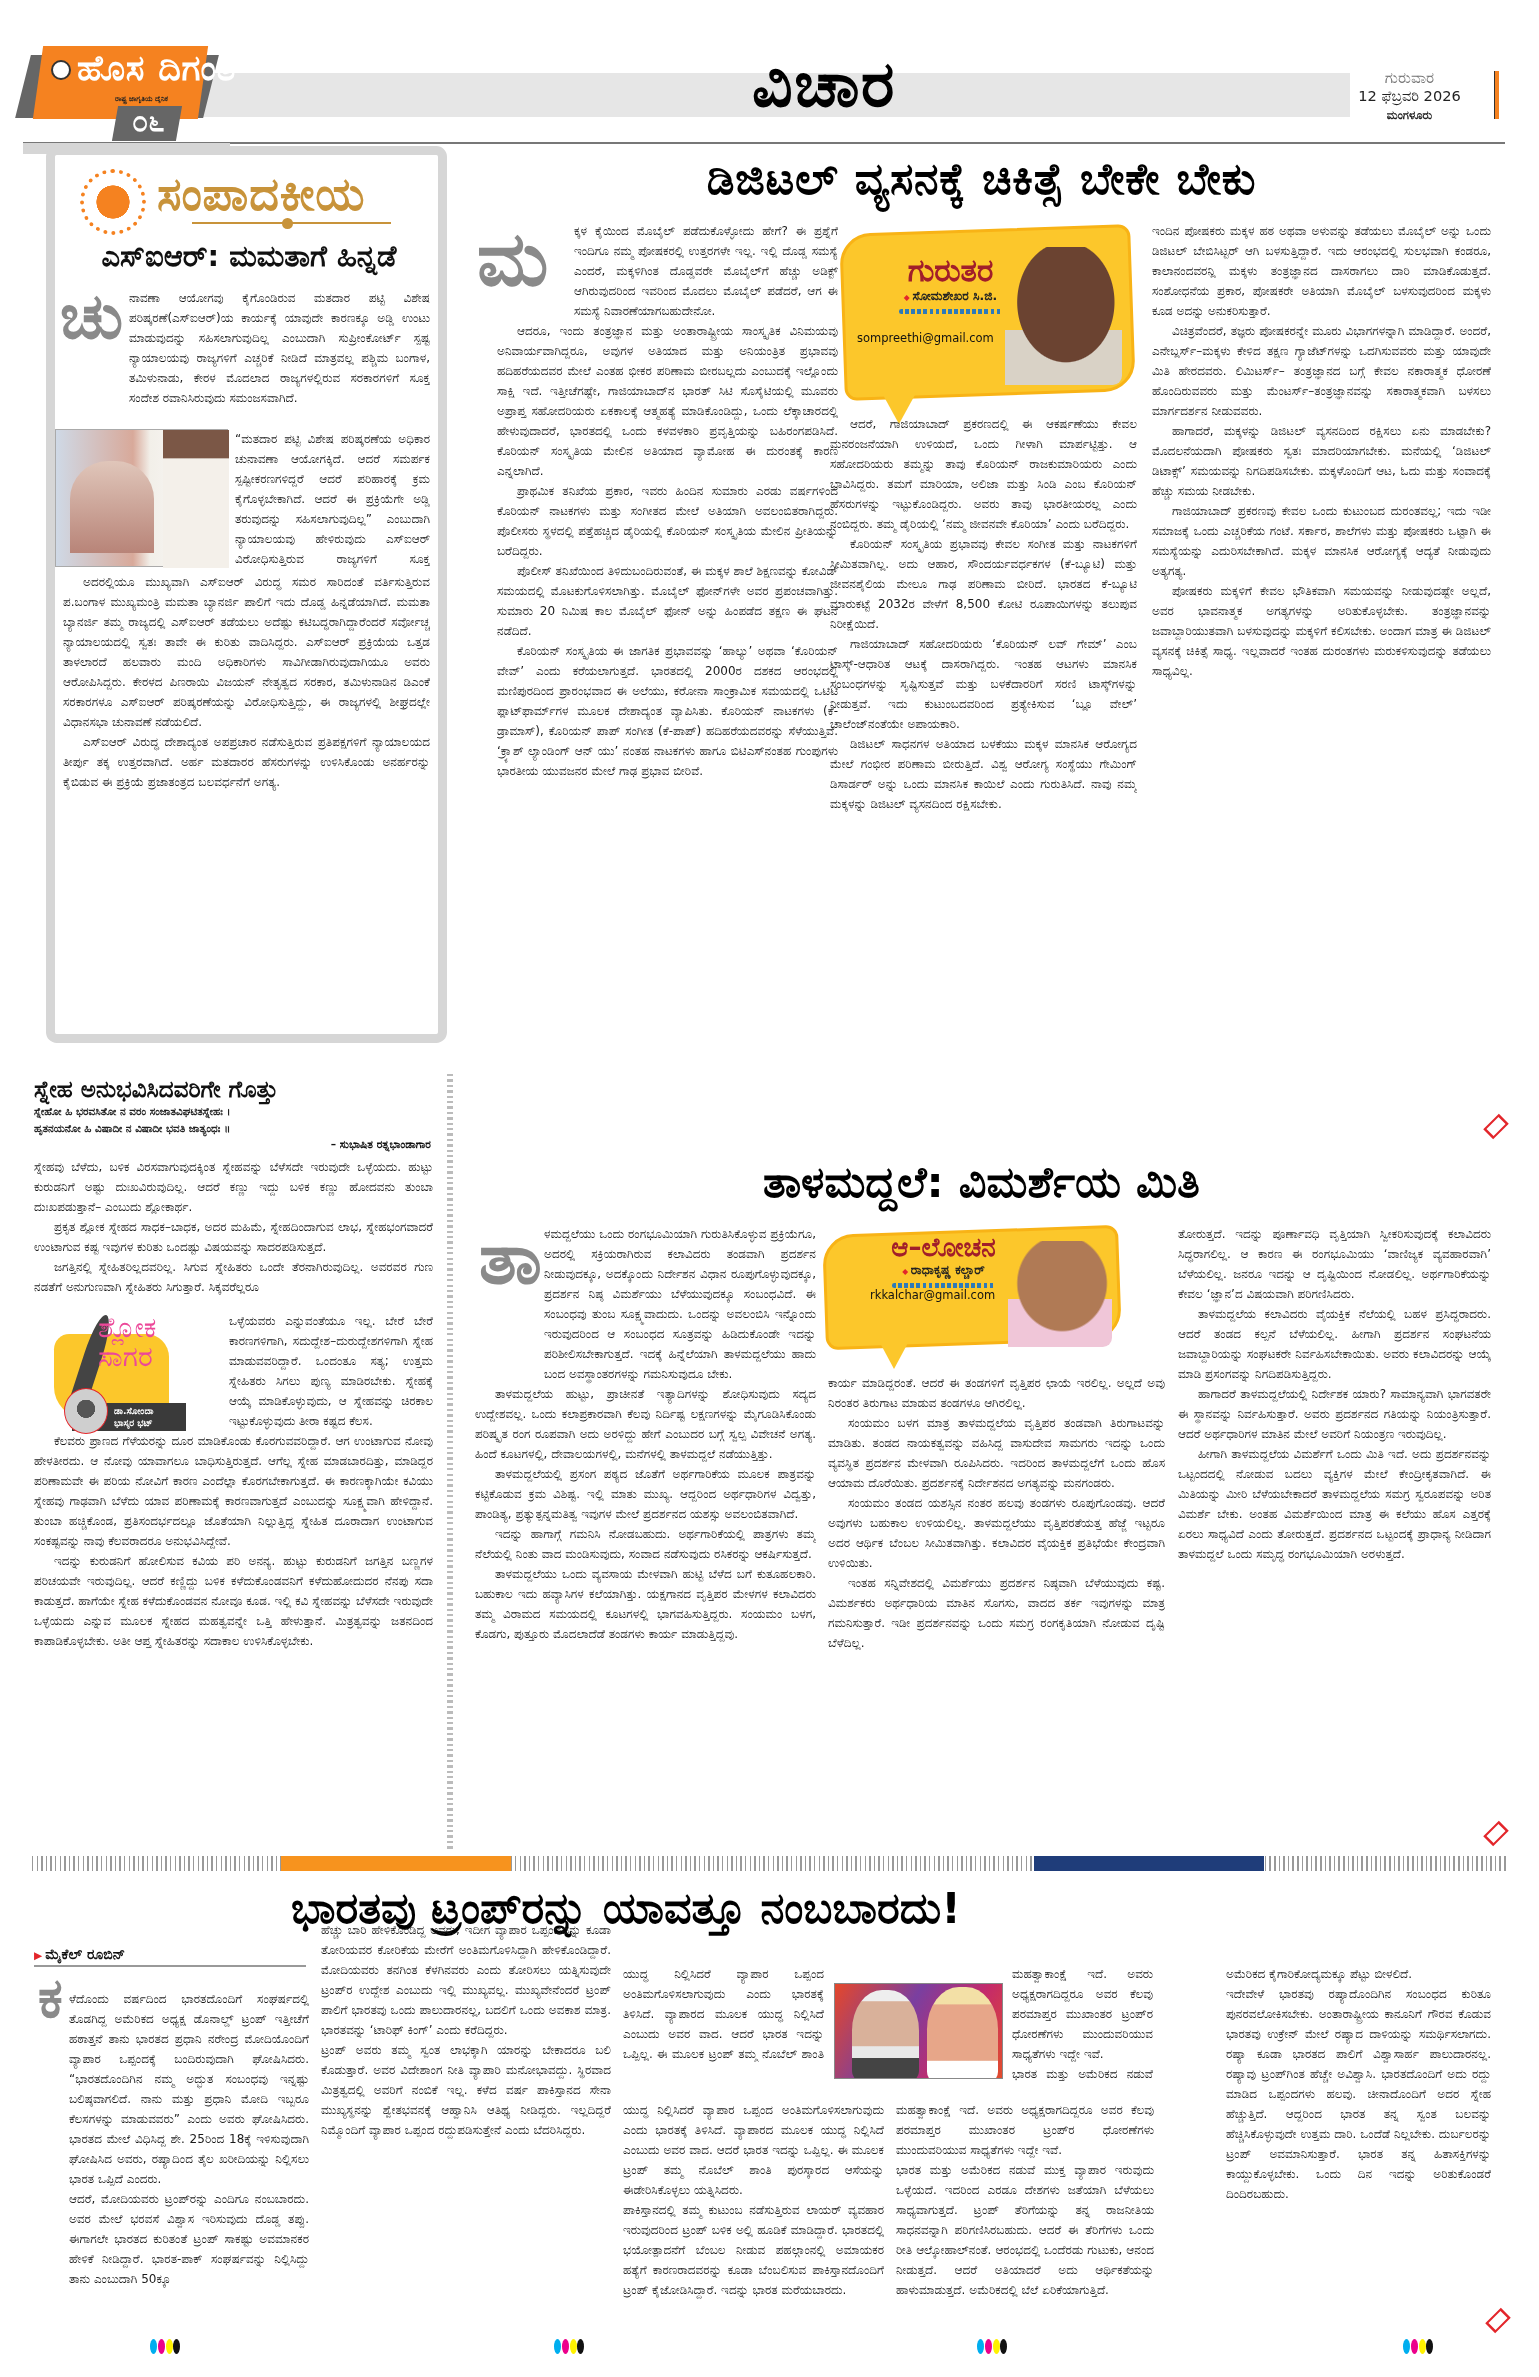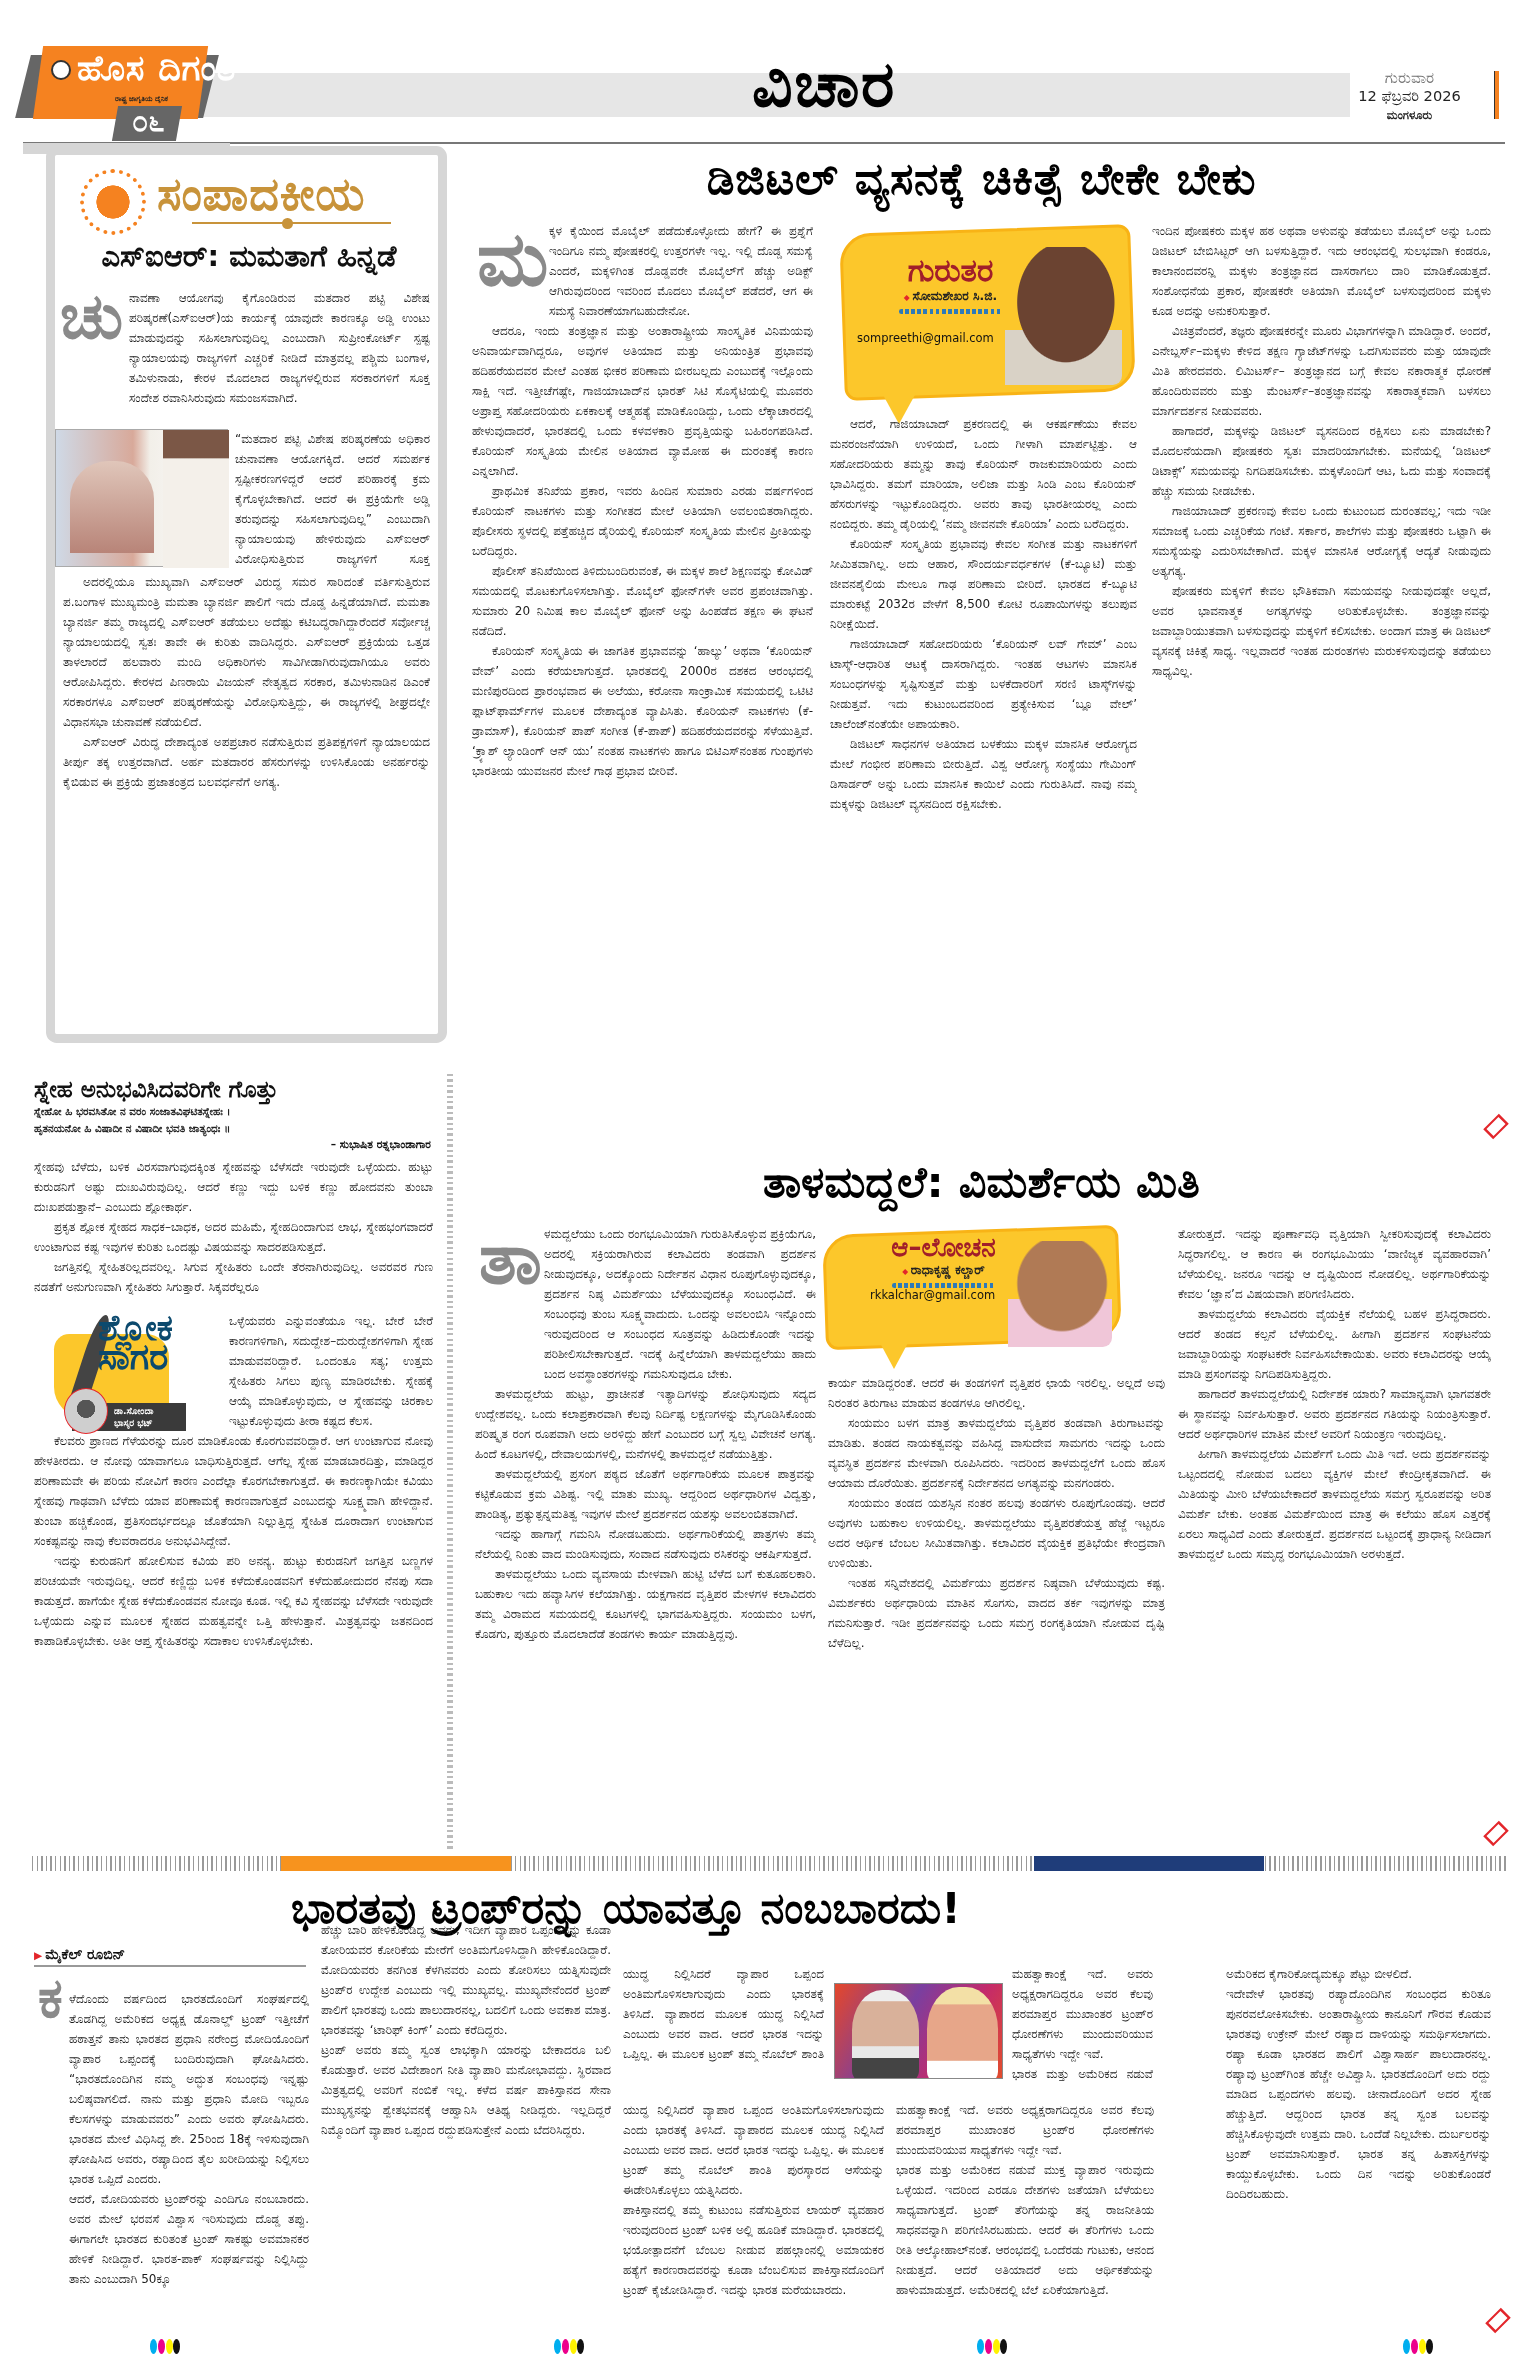--- a/index.html
+++ b/index.html
@@ -58,21 +58,21 @@
 .portrait{border-radius:0 0 9.2px 0;overflow:hidden}
 .portrait1{left:1005px;top:247px;width:117px;height:138px;background:radial-gradient(ellipse 42% 44% at 52% 40%,#6b4331 0 98%,transparent 100%),linear-gradient(#fcc72b 0 60%,#d9d2c6 60%)}
 .end-mark{width:14px;height:17px;border:2.3px solid #e3262b;transform:rotate(45deg) scaleY(1.3)}
 
 
 .sk-headline{left:34px;top:1076px;font-size:23px;font-weight:bold;color:#111}
 .sk-shloka{left:34px;top:1103px;width:399px;font-size:10.4px;font-weight:bold;line-height:17px;color:#222}
 .sk-source{left:153px;top:1138px;width:278px;text-align:right;font-size:10.7px;font-weight:bold}
 .sk-logo-yellow{left:54px;top:1334px;width:115px;height:84px;background:#fcc72b;border-radius:15.3px 23px 7.7px 31px}
 .sk-logo-feather{left:84px;top:1313px;width:18.4px;height:86px;background:#444;border-radius:50% 50% 0 0;transform:rotate(18deg)}
-.sk-logo-title{left:98px;top:1313px;font-size:36px;font-weight:700;color:#0c4a6e;line-height:29px}
+.sk-logo-title{left:98px;top:1313px;font-size:28px;font-weight:400;color:#ec4899;line-height:29px}
 .sk-logo-bar{left:72px;top:1403px;width:114px;height:28px;background:#3a3a3a}
 .sk-logo-avatar{left:64px;top:1388px;width:44px;height:46px;border-radius:50%;border:1.5px solid #e3262b;background:radial-gradient(circle at 50% 45%,#555 0 28%,#cfcfcf 29%)}
 .sk-logo-name{left:114px;top:1405px;font-size:9.2px;font-weight:bold;color:#fff;line-height:11.5px}
 
 
 .a2-headline{left:460px;top:1157px;width:1043px;text-align:center;font-size:43px;font-weight:900;color:#000}
 .a2-drop{left:479px;top:1223px;font-size:71px;line-height:71px}
 .bubble2{left:824px;top:1230px;width:296px;height:115px;background:#fcc72b;border:3.1px solid #f8b316;border-radius:31px 12.3px 31px 12.3px;transform:rotate(-2deg)}
 .bubble2-tail{left:879px;top:1341px;width:0;height:0;border-left:15.3px solid transparent;border-right:15.3px solid transparent;border-top:28px solid #fcc72b}
 .portrait2{left:1008px;top:1241px;width:104px;height:106px;background:radial-gradient(ellipse 44% 46% at 52% 40%,#b07a55 0 96%,transparent 100%),linear-gradient(#fcc72b 0 55%,#f0c6d8 55%)}
@@ -167,21 +167,21 @@
 </div>
 <div class="col txt" style="left:34px;top:1431px;width:399px;height:399px">
   <p>ಕೆಲವರು ಪ್ರಾಣದ ಗೆಳೆಯರನ್ನು ದೂರ ಮಾಡಿಕೊಂಡು ಕೊರಗುವವರಿದ್ದಾರೆ. ಆಗ ಉಂಟಾಗುವ ನೋವು ಹೇಳತೀರದು. ಆ ನೋವು ಯಾವಾಗಲೂ ಬಾಧಿಸುತ್ತಿರುತ್ತದೆ. ಆಗೆಲ್ಲ ಸ್ನೇಹ ಮಾಡಬಾರದಿತ್ತು, ಮಾಡಿದ್ದರ ಪರಿಣಾಮವೇ ಈ ಪರಿಯ ನೋವಿಗೆ ಕಾರಣ ಎಂದೆಲ್ಲಾ ಕೊರಗಬೇಕಾಗುತ್ತದೆ. ಈ ಕಾರಣಕ್ಕಾಗಿಯೇ ಕವಿಯು ಸ್ನೇಹವು ಗಾಢವಾಗಿ ಬೆಳೆದು ಯಾವ ಪರಿಣಾಮಕ್ಕೆ ಕಾರಣವಾಗುತ್ತದೆ ಎಂಬುದನ್ನು ಸೂಕ್ಷ್ಮವಾಗಿ ಹೇಳಿದ್ದಾನೆ. ತುಂಬಾ ಹಚ್ಚಿಕೊಂಡ, ಪ್ರತಿಸಂದರ್ಭದಲ್ಲೂ ಜೊತೆಯಾಗಿ ನಿಲ್ಲುತ್ತಿದ್ದ ಸ್ನೇಹಿತ ದೂರಾದಾಗ ಉಂಟಾಗುವ ಸಂಕಷ್ಟವನ್ನು ನಾವು ಕೆಲವರಾದರೂ ಅನುಭವಿಸಿದ್ದೇವೆ.</p>
   <p>ಇದನ್ನು ಕುರುಡನಿಗೆ ಹೋಲಿಸುವ ಕವಿಯ ಪರಿ ಅನನ್ಯ. ಹುಟ್ಟು ಕುರುಡನಿಗೆ ಜಗತ್ತಿನ ಬಣ್ಣಗಳ ಪರಿಚಯವೇ ಇರುವುದಿಲ್ಲ. ಆದರೆ ಕಣ್ಣಿದ್ದು ಬಳಿಕ ಕಳೆದುಕೊಂಡವನಿಗೆ ಕಳೆದುಹೋದುದರ ನೆನಪು ಸದಾ ಕಾಡುತ್ತದೆ. ಹಾಗೆಯೇ ಸ್ನೇಹ ಕಳೆದುಕೊಂಡವನ ನೋವೂ ಕೂಡ. ಇಲ್ಲಿ ಕವಿ ಸ್ನೇಹವನ್ನು ಬೆಳೆಸದೇ ಇರುವುದೇ ಒಳ್ಳೆಯದು ಎನ್ನುವ ಮೂಲಕ ಸ್ನೇಹದ ಮಹತ್ವವನ್ನೇ ಒತ್ತಿ ಹೇಳುತ್ತಾನೆ. ಮಿತ್ರತ್ವವನ್ನು ಜತನದಿಂದ ಕಾಪಾಡಿಕೊಳ್ಳಬೇಕು. ಅತೀ ಆಪ್ತ ಸ್ನೇಹಿತರನ್ನು ಸದಾಕಾಲ ಉಳಿಸಿಕೊಳ್ಳಬೇಕು.</p>
 </div>
 
 <div class="abs dash-v" style="left:447px;top:1074px;height:775px"></div>
 
 <div class="abs a1-headline">ಡಿಜಿಟಲ್ ವ್ಯಸನಕ್ಕೆ ಚಿಕಿತ್ಸೆ ಬೇಕೇ ಬೇಕು</div>
 <div class="abs dropcap a1-drop">ಮ</div>
-<div class="col txt" style="left:472px;top:221px;width:341px;height:905px">
+<div class="col txt" style="left:497px;top:221px;width:341px;height:905px">
   <p class="noind" style="padding-left:77px">ಕ್ಕಳ ಕೈಯಿಂದ ಮೊಬೈಲ್ ಪಡೆದುಕೊಳ್ಳೋದು ಹೇಗೆ? ಈ ಪ್ರಶ್ನೆಗೆ ಇಂದಿಗೂ ನಮ್ಮ ಪೋಷಕರಲ್ಲಿ ಉತ್ತರಗಳೇ ಇಲ್ಲ. ಇಲ್ಲಿ ದೊಡ್ಡ ಸಮಸ್ಯೆ ಎಂದರೆ, ಮಕ್ಕಳಿಗಿಂತ ದೊಡ್ಡವರೇ ಮೊಬೈಲ್‌ಗೆ ಹೆಚ್ಚು ಅಡಿಕ್ಟ್ ಆಗಿರುವುದರಿಂದ ಇವರಿಂದ ಮೊದಲು ಮೊಬೈಲ್ ಪಡೆದರೆ, ಆಗ ಈ ಸಮಸ್ಯೆ ನಿವಾರಣೆಯಾಗಬಹುದೇನೋ.</p>
   <p>ಆದರೂ, ಇಂದು ತಂತ್ರಜ್ಞಾನ ಮತ್ತು ಅಂತಾರಾಷ್ಟ್ರೀಯ ಸಾಂಸ್ಕೃತಿಕ ವಿನಿಮಯವು ಅನಿವಾರ್ಯವಾಗಿದ್ದರೂ, ಅವುಗಳ ಅತಿಯಾದ ಮತ್ತು ಅನಿಯಂತ್ರಿತ ಪ್ರಭಾವವು ಹದಿಹರೆಯದವರ ಮೇಲೆ ಎಂತಹ ಭೀಕರ ಪರಿಣಾಮ ಬೀರಬಲ್ಲದು ಎಂಬುದಕ್ಕೆ ಇಲ್ಲೊಂದು ಸಾಕ್ಷಿ ಇದೆ. ಇತ್ತೀಚೆಗಷ್ಟೇ, ಗಾಜಿಯಾಬಾದ್‌ನ ಭಾರತ್ ಸಿಟಿ ಸೊಸೈಟಿಯಲ್ಲಿ ಮೂವರು ಅಪ್ರಾಪ್ತ ಸಹೋದರಿಯರು ಏಕಕಾಲಕ್ಕೆ ಆತ್ಮಹತ್ಯೆ ಮಾಡಿಕೊಂಡಿದ್ದು, ಒಂದು ಲೆಕ್ಕಾಚಾರದಲ್ಲಿ ಹೇಳುವುದಾದರೆ, ಭಾರತದಲ್ಲಿ ಒಂದು ಕಳವಳಕಾರಿ ಪ್ರವೃತ್ತಿಯನ್ನು ಬಹಿರಂಗಪಡಿಸಿದೆ. ಕೊರಿಯನ್ ಸಂಸ್ಕೃತಿಯ ಮೇಲಿನ ಅತಿಯಾದ ವ್ಯಾಮೋಹ ಈ ದುರಂತಕ್ಕೆ ಕಾರಣ ಎನ್ನಲಾಗಿದೆ.</p>
   <p>ಪ್ರಾಥಮಿಕ ತನಿಖೆಯ ಪ್ರಕಾರ, ಇವರು ಹಿಂದಿನ ಸುಮಾರು ಎರಡು ವರ್ಷಗಳಿಂದ ಕೊರಿಯನ್ ನಾಟಕಗಳು ಮತ್ತು ಸಂಗೀತದ ಮೇಲೆ ಅತಿಯಾಗಿ ಅವಲಂಬಿತರಾಗಿದ್ದರು. ಪೊಲೀಸರು ಸ್ಥಳದಲ್ಲಿ ಪತ್ತೆಹಚ್ಚಿದ ಡೈರಿಯಲ್ಲಿ ಕೊರಿಯನ್ ಸಂಸ್ಕೃತಿಯ ಮೇಲಿನ ಪ್ರೀತಿಯನ್ನು ಬರೆದಿದ್ದರು.</p>
   <p>ಪೊಲೀಸ್ ತನಿಖೆಯಿಂದ ತಿಳಿದುಬಂದಿರುವಂತೆ, ಈ ಮಕ್ಕಳ ಶಾಲೆ ಶಿಕ್ಷಣವನ್ನು ಕೋವಿಡ್ ಸಮಯದಲ್ಲಿ ಮೊಟಕುಗೊಳಿಸಲಾಗಿತ್ತು. ಮೊಬೈಲ್ ಫೋನ್‌ಗಳೇ ಅವರ ಪ್ರಪಂಚವಾಗಿತ್ತು. ಸುಮಾರು 20 ನಿಮಿಷ ಕಾಲ ಮೊಬೈಲ್ ಫೋನ್ ಅನ್ನು ಹಿಂಪಡೆದ ತಕ್ಷಣ ಈ ಘಟನೆ ನಡೆದಿದೆ.</p>
   <p>ಕೊರಿಯನ್ ಸಂಸ್ಕೃತಿಯ ಈ ಜಾಗತಿಕ ಪ್ರಭಾವವನ್ನು ‘ಹಾಲ್ಯು’ ಅಥವಾ ‘ಕೊರಿಯನ್ ವೇವ್’ ಎಂದು ಕರೆಯಲಾಗುತ್ತದೆ. ಭಾರತದಲ್ಲಿ 2000ರ ದಶಕದ ಆರಂಭದಲ್ಲಿ ಮಣಿಪುರದಿಂದ ಪ್ರಾರಂಭವಾದ ಈ ಅಲೆಯು, ಕರೋನಾ ಸಾಂಕ್ರಾಮಿಕ ಸಮಯದಲ್ಲಿ ಒಟಿಟಿ ಪ್ಲಾಟ್‌ಫಾರ್ಮ್‌ಗಳ ಮೂಲಕ ದೇಶಾದ್ಯಂತ ವ್ಯಾಪಿಸಿತು. ಕೊರಿಯನ್ ನಾಟಕಗಳು (ಕೆ-ಡ್ರಾಮಾಸ್), ಕೊರಿಯನ್ ಪಾಪ್ ಸಂಗೀತ (ಕೆ-ಪಾಪ್) ಹದಿಹರೆಯದವರನ್ನು ಸೆಳೆಯುತ್ತಿವೆ. ‘ಕ್ರ್ಯಾಶ್ ಲ್ಯಾಂಡಿಂಗ್ ಆನ್ ಯು’ ನಂತಹ ನಾಟಕಗಳು ಹಾಗೂ ಬಿಟಿಎಸ್‌ನಂತಹ ಗುಂಪುಗಳು ಭಾರತೀಯ ಯುವಜನರ ಮೇಲೆ ಗಾಢ ಪ್ರಭಾವ ಬೀರಿವೆ.</p>
 </div>
 <div class="abs bubble1"></div>
 <div class="abs bubble1-tail"></div>
 <div class="abs" style="left:874px;top:252px;width:153px;text-align:center">
   <div class="b-title">ಗುರುತರ</div>

